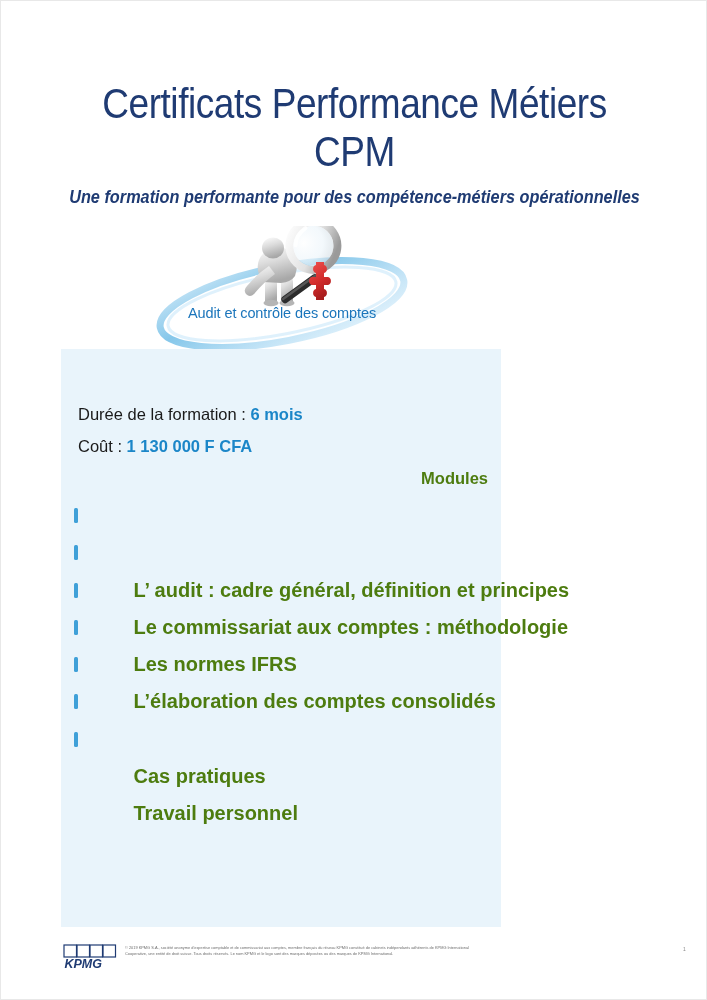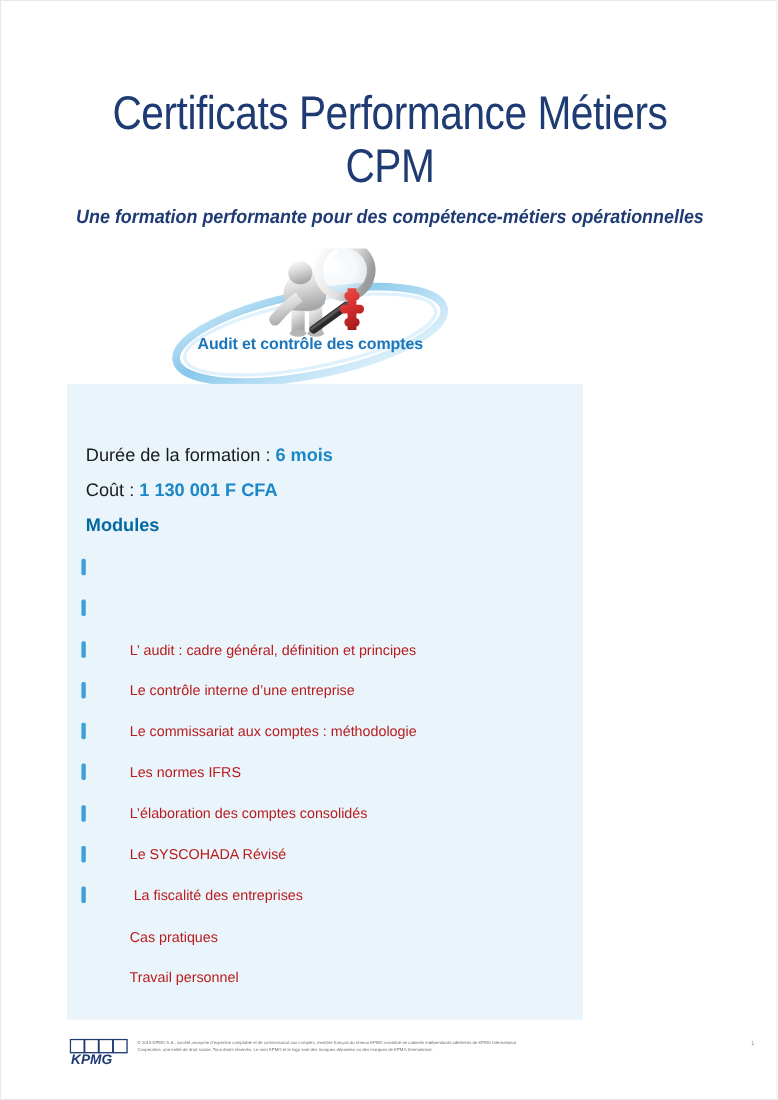--- a/index.html
+++ b/index.html
@@ -67,77 +67,78 @@
   .hero svg {
     display: block;
   }
   .hero-caption {
     position: absolute;
     left: 0;
     top: 78px;
     width: 270px;
     text-align: center;
     font-size: 14.5px;
-    font-weight: bold;
+    font-weight: normal;
     line-height: 19px;
     color: #1B75BB;
     letter-spacing: -0.1px;
   }
 
   
   .panel {
     position: absolute;
     left: 60px;
     top: 348px;
     width: 440px;
     height: 578px;
     background: #E9F4FB;
-    padding-left: 29px;
   }
 
   .meta {
     position: absolute;
     left: 17px;
     top: 49px;
     width: 410px;
   }
   .meta-row {
     font-size: 16.5px;
     color: #1a1a1a;
     line-height: 32px;
     white-space: nowrap;
   }
   .meta-row .hl {
     color: #1B86C8;
     font-weight: bold;
   }
   .meta-head {
     font-size: 16.5px;
-    color: #0369a1;
+    color: #4d7c0f;
     font-weight: bold;
     line-height: 32px;
+    text-align: right;
   }
 
   .modules {
     position: absolute;
     left: 8px;
     top: 148px;
     width: 432px;
     list-style: none;
     margin: 0;
     padding: 0;
   }
   .module-item {
     position: relative;
     height: 37.3px;
     padding-left: 20px;
-    font-size: 13px;
-    color: #b91c1c;
+    font-size: 20px;
+    color: #4d7c0f;
     line-height: 37.3px;
     white-space: pre;
+    font-weight: bold;
   }
   .module-item .bullet {
     position: absolute;
     left: 5px;
     top: 11px;
     width: 4px;
     height: 15px;
     border-radius: 1.5px;
     background: #3FA0D8;
   }
@@ -250,52 +251,43 @@
                  h-8 v-3 a4.2 4.2 0 0 1 0 -8 v-4 h-4 a4.2 4.2 0 0 1 0 -8 h4 v-4 a4.2 4.2 0 0 1 0 -8 z" fill="url(#puzGrad)"></path>
       </g>
     </svg>
     <div class="hero-caption">Audit et contrôle des comptes</div>
   </div>
 
   <div class="panel">
 
     <div class="meta">
       <div class="meta-row"><span>Durée de la formation : </span><span class="hl">6 mois</span></div>
-      <div class="meta-row"><span>Coût : </span><span class="hl">1 130 001 F CFA</span></div>
+      <div class="meta-row"><span>Coût : </span><span class="hl">1 130 000 F CFA</span></div>
       <div class="meta-head">Modules</div>
     </div>
 
     <ul class="modules">
       <li class="module-item">
         <span class="bullet"></span>
         <span>L’ audit : cadre général, définition et principes</span>
       </li>
       <li class="module-item">
         <span class="bullet"></span>
-        <span>Le contrôle interne d’une entreprise</span>
-      </li>
-      <li class="module-item">
-        <span class="bullet"></span>
         <span>Le commissariat aux comptes : méthodologie</span>
       </li>
       <li class="module-item">
         <span class="bullet"></span>
         <span>Les normes IFRS</span>
       </li>
       <li class="module-item">
         <span class="bullet"></span>
         <span>L’élaboration des comptes consolidés</span>
       </li>
       <li class="module-item">
         <span class="bullet"></span>
-        <span>Le SYSCOHADA Révisé</span>
-      </li>
-      <li class="module-item">
-        <span class="bullet"></span>
-        <span> La fiscalité des entreprises</span>
       </li>
       <li class="module-item">
         <span class="bullet"></span>
         <span>Cas pratiques</span>
       </li>
       <li class="module-item">
         <span class="bullet"></span>
         <span>Travail personnel</span>
       </li>
     </ul>

